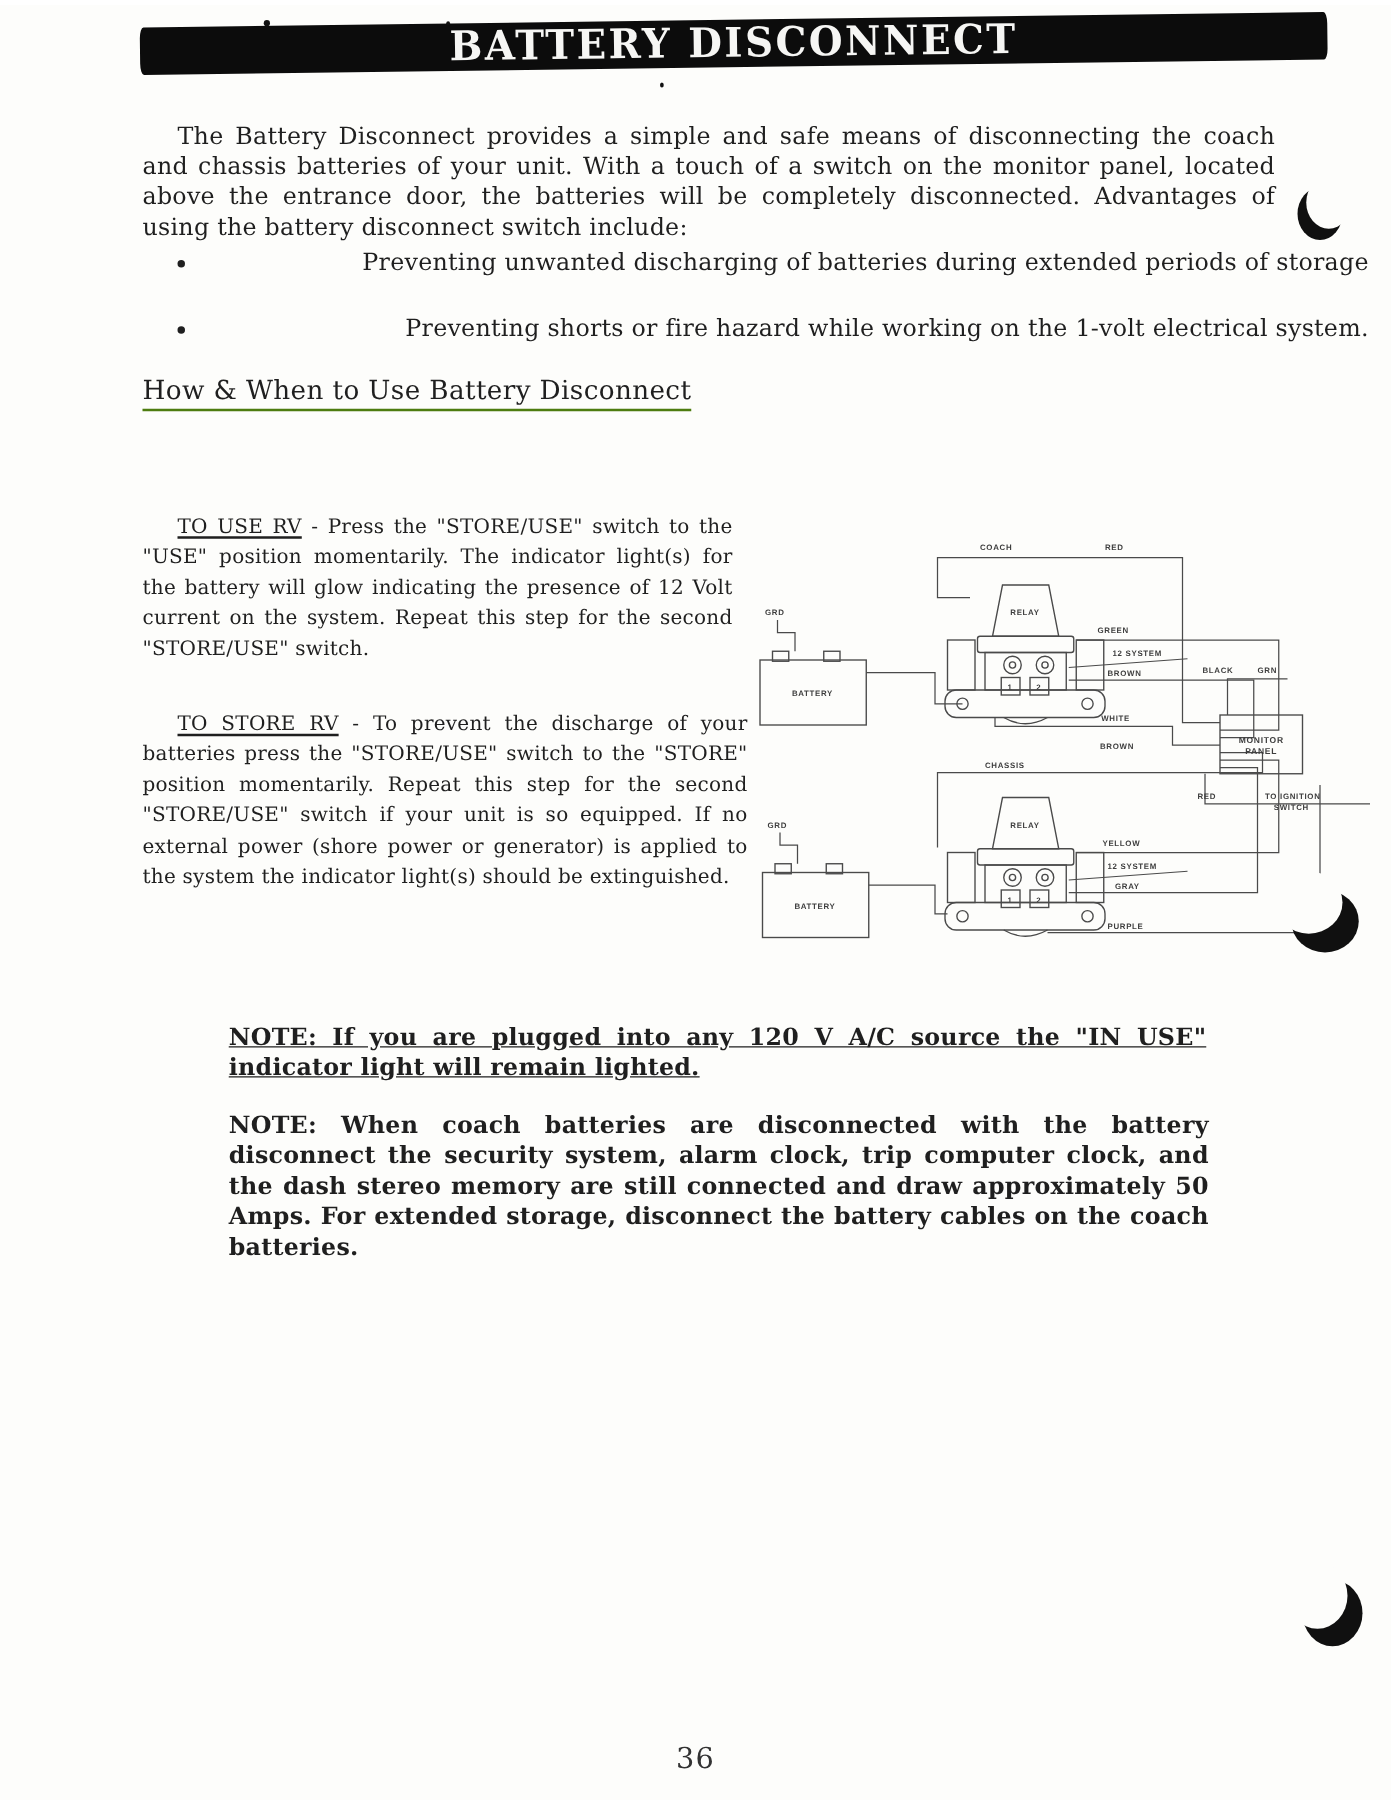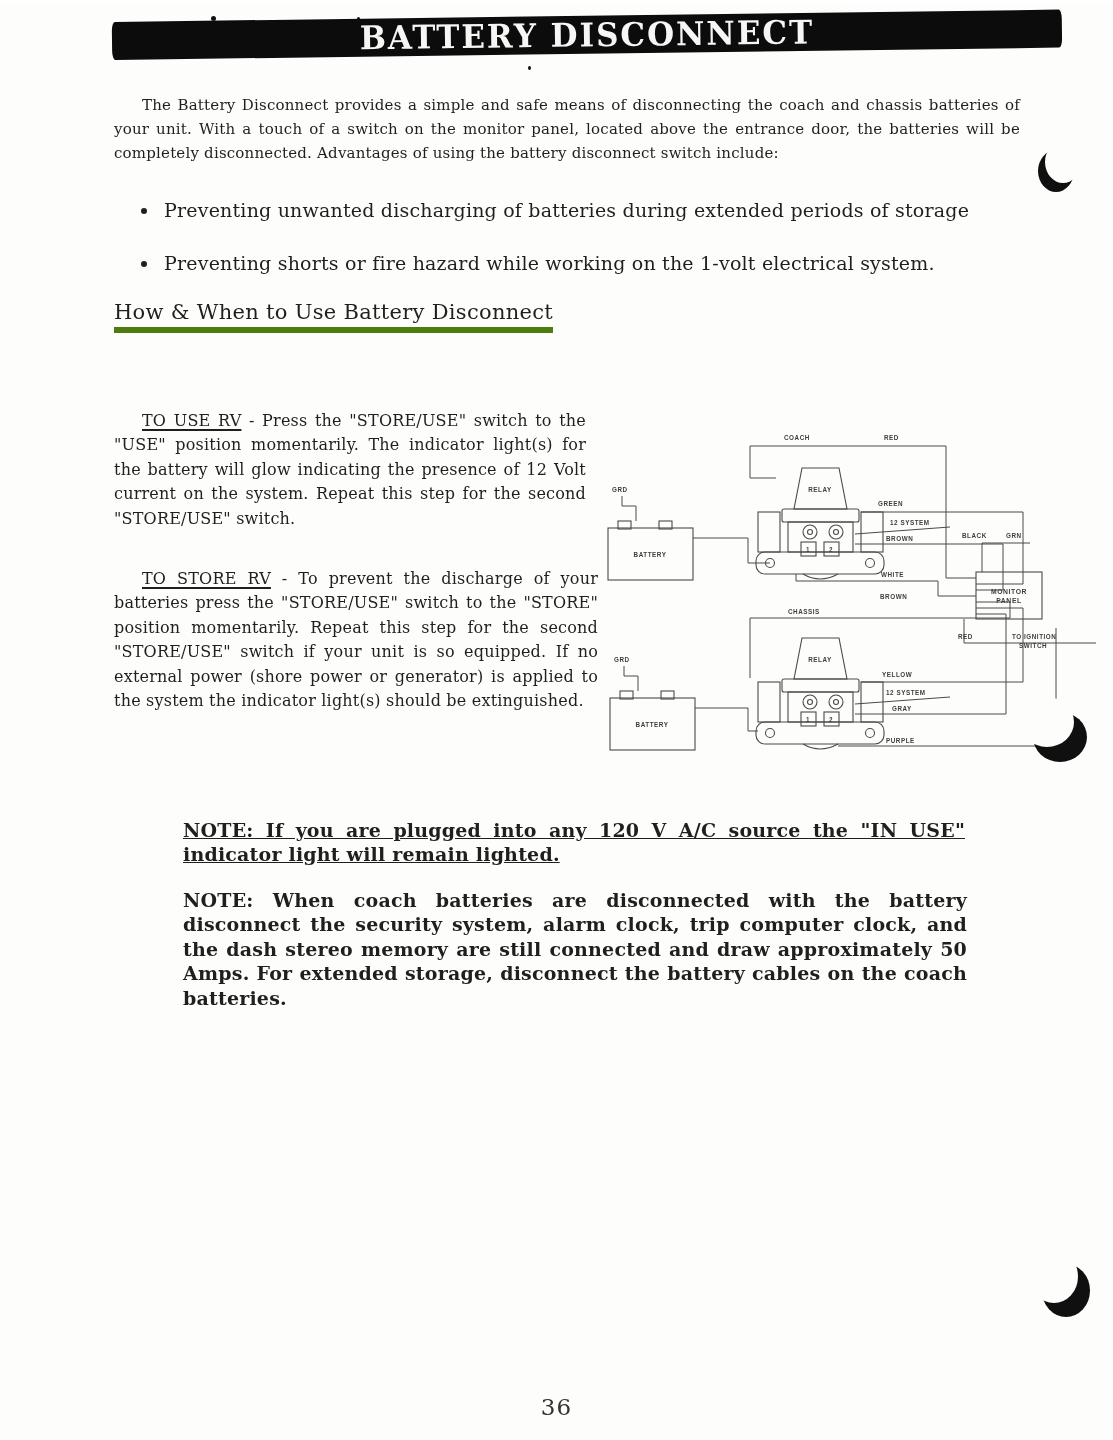--- a/index.html
+++ b/index.html
@@ -26,36 +26,36 @@
     font-weight:900;
     font-size:31px;
     letter-spacing:2px;
     font-family:"DejaVu Serif","Liberation Serif",serif;
     transform:scaleY(1.05);
   }
   .speck{position:absolute;background:#111;border-radius:50%;}
   
   .para{
     position:absolute;
-    font-size:15px;line-height:24.2px;
+    font-size:19px;line-height:24.2px;
     text-align:justify;
     letter-spacing:.2px;
   }
   .indent{text-indent:28px;}
   .bullets{
     position:absolute;left:142px;top:194px;width:935px;
     margin:0;padding:0 0 0 18px;
     font-size:19px;line-height:24.2px;letter-spacing:.2px;
     list-style:disc outside;
   }
-  .bullets li{margin:0 0 29px 0;padding-left:4px;}
+  .bullets li{margin:0 0 29px 0;padding-left:4px;text-align:right;}
   .section-heading{
     position:absolute;left:114px;top:296px;
     font-size:21px;letter-spacing:.3px;
-    border-bottom:6px solid #4d7c0f;
+    border-bottom:2px solid #4d7c0f;
     padding-bottom:3px;
   }
   .col-para{
     position:absolute;
     font-size:16px;line-height:24.4px;
     text-align:justify;letter-spacing:.2px;
   }
   .u{
     text-decoration:underline;
     text-decoration-thickness:2px;

